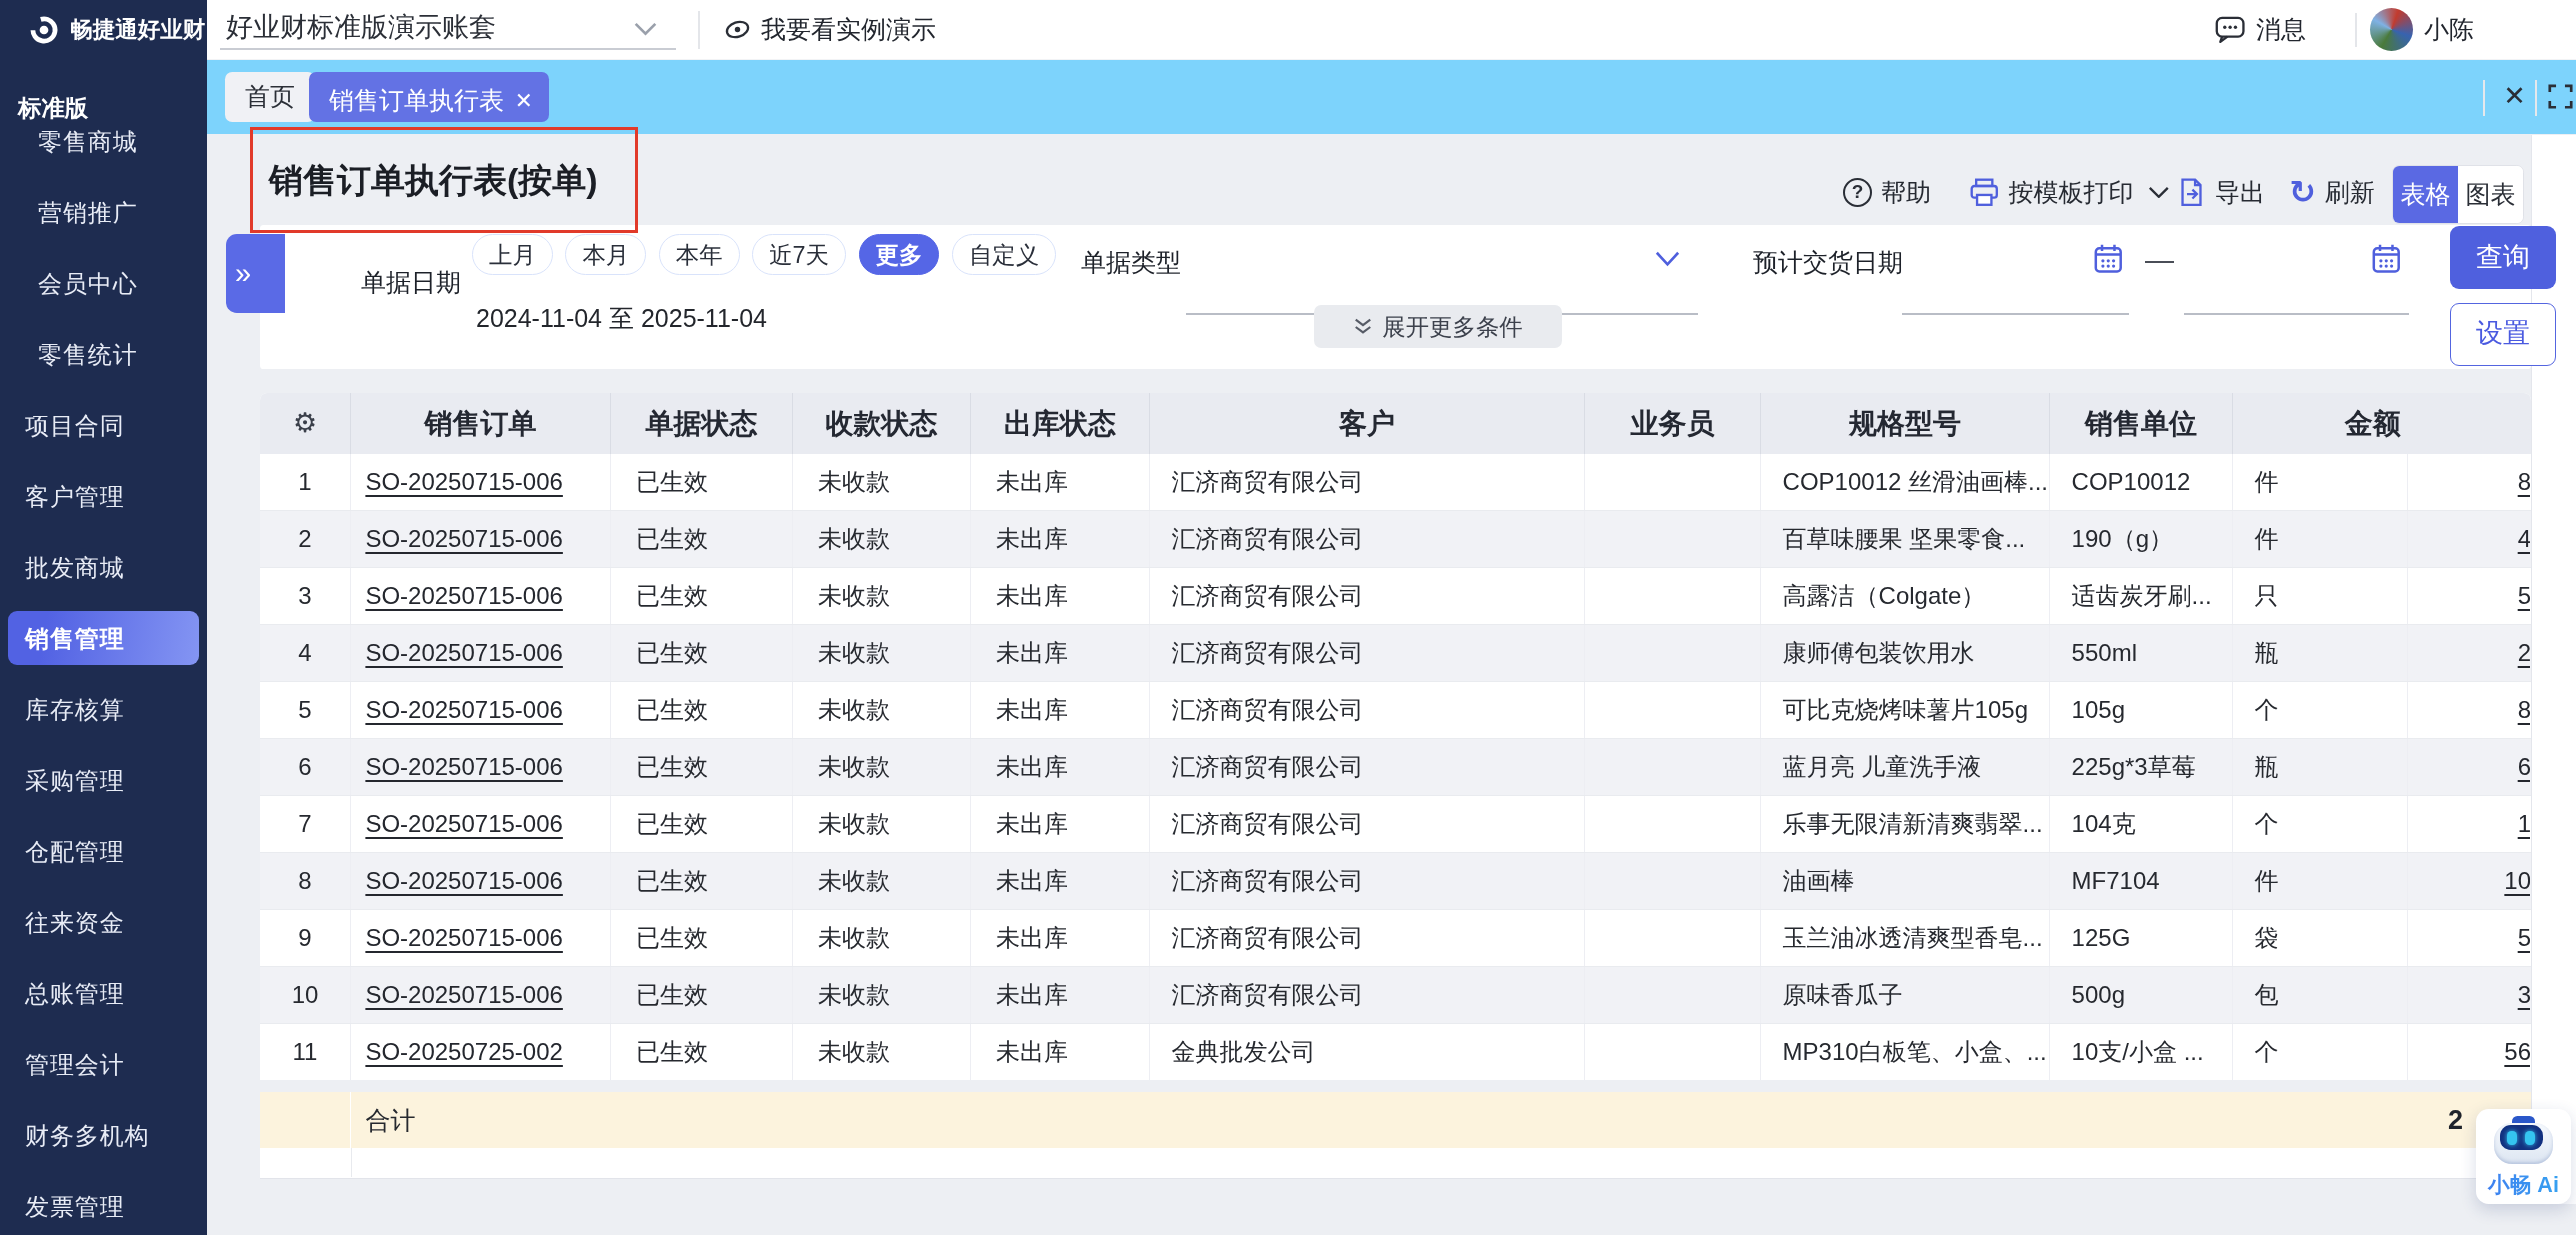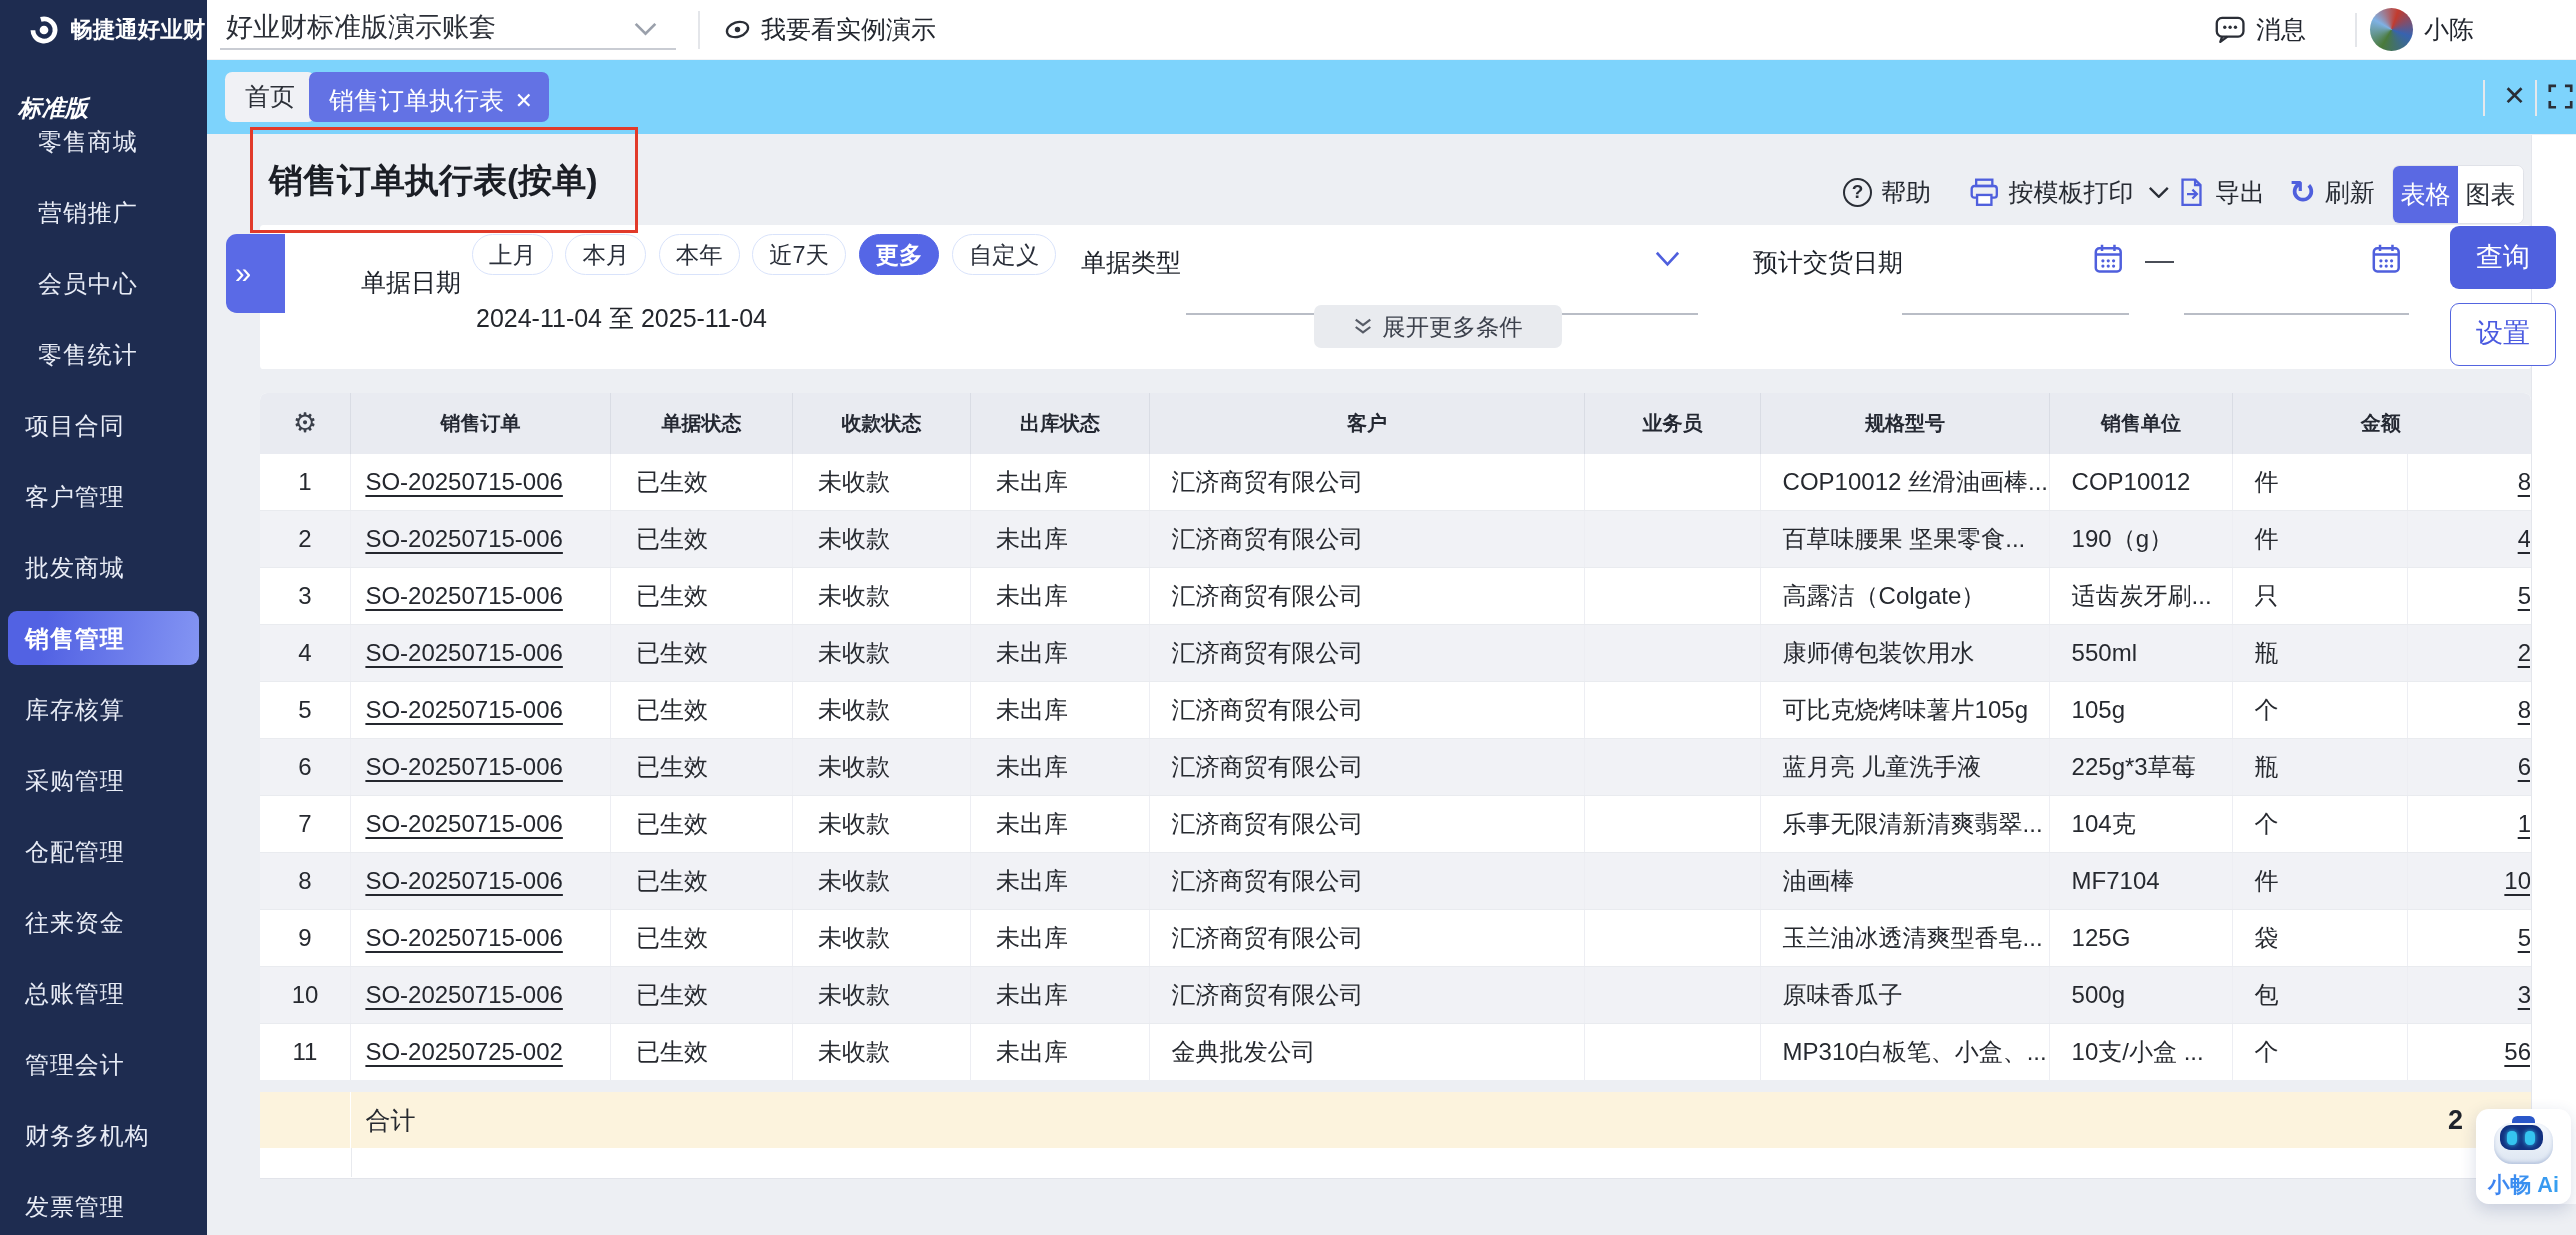--- a/index.html
+++ b/index.html
@@ -5,21 +5,21 @@
   * { margin:0; padding:0; box-sizing:border-box; }
   html,body { width:2576px; height:1236px; }
   body { font-family:"Liberation Sans","DejaVu Sans",sans-serif; color:#23262e; }
   #app { position:relative; width:2576px; height:1236px; background:#edeff3; overflow:hidden; }
 
   
   .sidebar { position:absolute; left:0; top:0; width:207px; height:1236px; background:#1e2c50; z-index:5; }
   .logo-row { position:absolute; left:25px; top:10.8px; display:flex; align-items:center; gap:7.2px; }
   .logo-mark { width:38px; height:38px; }
   .brand-name { color:#fff; font-size:22.5px; font-weight:bold; white-space:nowrap; }
-  .edition { position:absolute; left:18px; top:92px; color:#fff; font-size:23.4px; font-weight:bold;font-style:italic; }
+  .edition { position:absolute; left:18px; top:92px; color:#fff; font-size:23.4px; font-weight:bold; }
   .side-menu { position:absolute; left:0; top:106px; width:207px; }
   .side-item { position:relative; height:71px; display:flex; align-items:center; cursor:pointer; }
   .side-item .lbl { position:relative; z-index:1; padding-left:25px; color:#e8ecf6; font-size:24px; letter-spacing:0.9px; }
   .side-item.indent .lbl { padding-left:38px; }
   .side-item.active::before { content:""; position:absolute; left:8px; right:8px; top:8px; bottom:9px;
      background:linear-gradient(100deg,#5262e3 20%,#8495f3); border-radius:9px; }
   .side-item.active .lbl { color:#fff; font-weight:bold; }
 
   
   .topbar { position:absolute; left:207px; top:0; width:2369px; height:59px; background:#fff; }
@@ -80,21 +80,21 @@
      color:#fff; font-size:27px; text-align:center; line-height:63px; cursor:pointer; z-index:11; }
   .btn-setting { position:absolute; left:2450px; top:303px; width:106px; height:63px; background:#fff; border:1.8px solid #5465e0;
      border-radius:9px; color:#4a5ae0; font-size:27px; text-align:center; line-height:59px; cursor:pointer; z-index:11; }
   .btn-expand { position:absolute; left:1314px; top:305px; width:248px; height:43px; background:#e9ebef; border-radius:7.2px;
      display:flex; align-items:center; justify-content:center; gap:9px; font-size:23.4px; color:#3c414c; cursor:pointer; z-index:11; }
 
   
   .table-card { position:absolute; left:260px; top:393px; width:2271px; height:786px; background:#fff; border-radius:7.2px 7.2px 0 0; overflow:hidden; z-index:1; }
   .grid { display:grid; grid-template-columns:91px 260px 182px 178px 179px 435px 176px 289px 183px 175px 122px; }
   .thead { position:absolute; left:0; top:0; width:2271px; height:61px; background:#e9ebf1; }
-  .th { height:61px; line-height:61px; text-align:center; font-size:20px; font-weight:bold; color:#242832; border-right:0.9px solid #d9dce4; overflow:hidden; white-space:nowrap; }
+  .th { height:61px; line-height:61px; text-align:center; font-size:28px; font-weight:bold; color:#242832; border-right:0.9px solid #d9dce4; overflow:hidden; white-space:nowrap; }
   .th.gear { font-size:27px; color:#3a3f4a; cursor:pointer; }
   .th:last-child { border-right:none; text-align:right; padding-right:7.2px; }
   .tbody { position:absolute; left:0; top:61px; width:2271px; }
   .trow { height:57px; border-bottom:0.9px solid #e9ebef; background:#fff; overflow:hidden; }
   .trow.alt { background:#f1f2f6; }
   .td { height:56px; line-height:56px; font-size:24px; color:#26292f; border-right:0.9px solid #edeef3; overflow:hidden; white-space:nowrap; }
   .td:last-child { border-right:none; }
   .c-num { text-align:center; }
   .c-order { padding-left:14.4px; }
   .c-status { padding-left:25px; }

